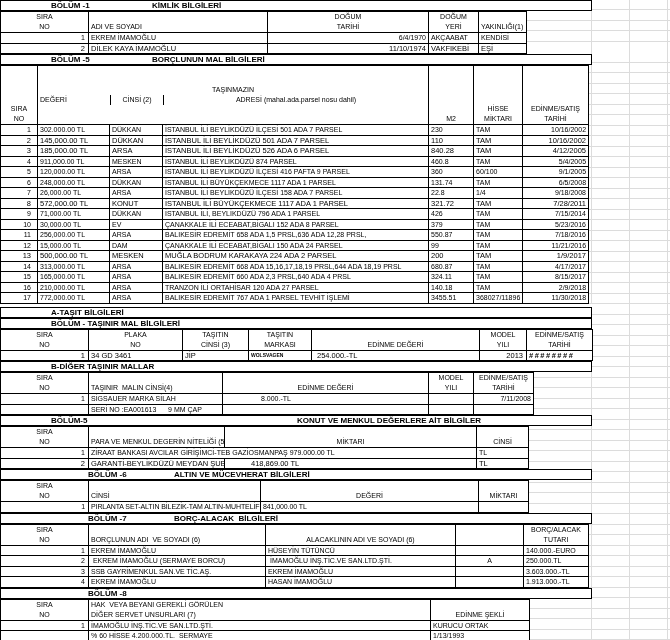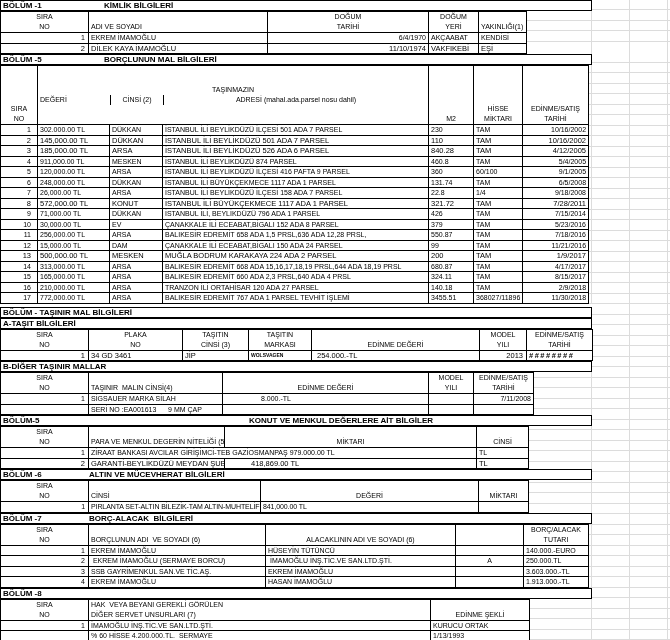--- a/index.html
+++ b/index.html
@@ -3,23 +3,23 @@
 <meta charset="utf-8">
 <style>
   html,body{margin:0;padding:0;background:#fff;}
   #page{position:relative;width:670px;height:640px;background:#fff;overflow:hidden;
         font-family:"Liberation Sans",sans-serif;font-size:7px;color:#000;
         background-image:repeating-linear-gradient(to bottom,#fff 0px,#fff 9.5px,#dcdcdc 9.5px,#dcdcdc 10.5px);}
   .vline{position:absolute;top:0;bottom:0;width:1px;background:#dcdcdc;}
   .vline-b{position:absolute;top:618px;bottom:0;width:1px;background:#dcdcdc;}
   .content{position:relative;}
   .bar{box-sizing:border-box;width:592px;height:11px;border:1px solid #000;background:#fff;
-       display:flex;align-items:center;font-weight:bold;font-size:8px;white-space:pre;overflow:hidden;}
+       display:flex;align-items:center;font-weight:bold;font-size:8px;white-space:pre;overflow:hidden;padding-left:48px;}
   .bar .lbl{display:inline-block;padding-left:2px;box-sizing:border-box;flex:none;overflow:hidden;}
-  .w103{width:103px;} .w212{width:248px;} .w88{width:88px;}
+  .w103{width:103px;} .w212{width:248px;} .w88{width:88px;margin-left:37px;}
   .spacer{width:592px;height:3px;background:#fff;}
   table{border-collapse:collapse;table-layout:fixed;background:#fff;position:relative;}
   td,th{border:1px solid #000;padding:0 2px;white-space:pre;overflow:hidden;
         height:9.5px;line-height:9.5px;text-align:left;font-weight:normal;}
   th{height:20px;padding:0 2px;vertical-align:bottom;}
   thead .st{display:flex;flex-direction:column;justify-content:space-between;height:20px;line-height:10px;}
   thead .hb{display:flex;align-items:flex-end;height:20px;line-height:10px;}
   .c{text-align:center;justify-content:center;}
   .grpwrap{padding:0;}
   .grp{height:20px;display:flex;flex-direction:column;}
@@ -288,24 +288,24 @@
             <td>BALIKESİR EDREMİT 767 ADA 1 PARSEL TEVHİT İŞLEMİ</td>
             <td>3455.51</td>
             <td>368027/11896</td>
             <td>11/30/2018</td>
           </tr>
         </tbody>
     </table>
     <div class="spacer"></div>
 
     <div class="bar">
+      <span class="lbl">A-TAŞIT BİLGİLERİ</span>
+    </div>
+    <div class="bar">
       <span class="lbl">BÖLÜM - TAŞINIR MAL BİLGİLERİ</span>
-    </div>
-    <div class="bar">
-      <span class="lbl">A-TAŞIT BİLGİLERİ</span>
     </div>
     <table class="ta" style="width:592px">
       <colgroup>
           <col style="width:88px">
           <col style="width:94px">
           <col style="width:66px">
           <col style="width:63px">
           <col style="width:168px">
           <col style="width:47px">
           <col style="width:66px">

